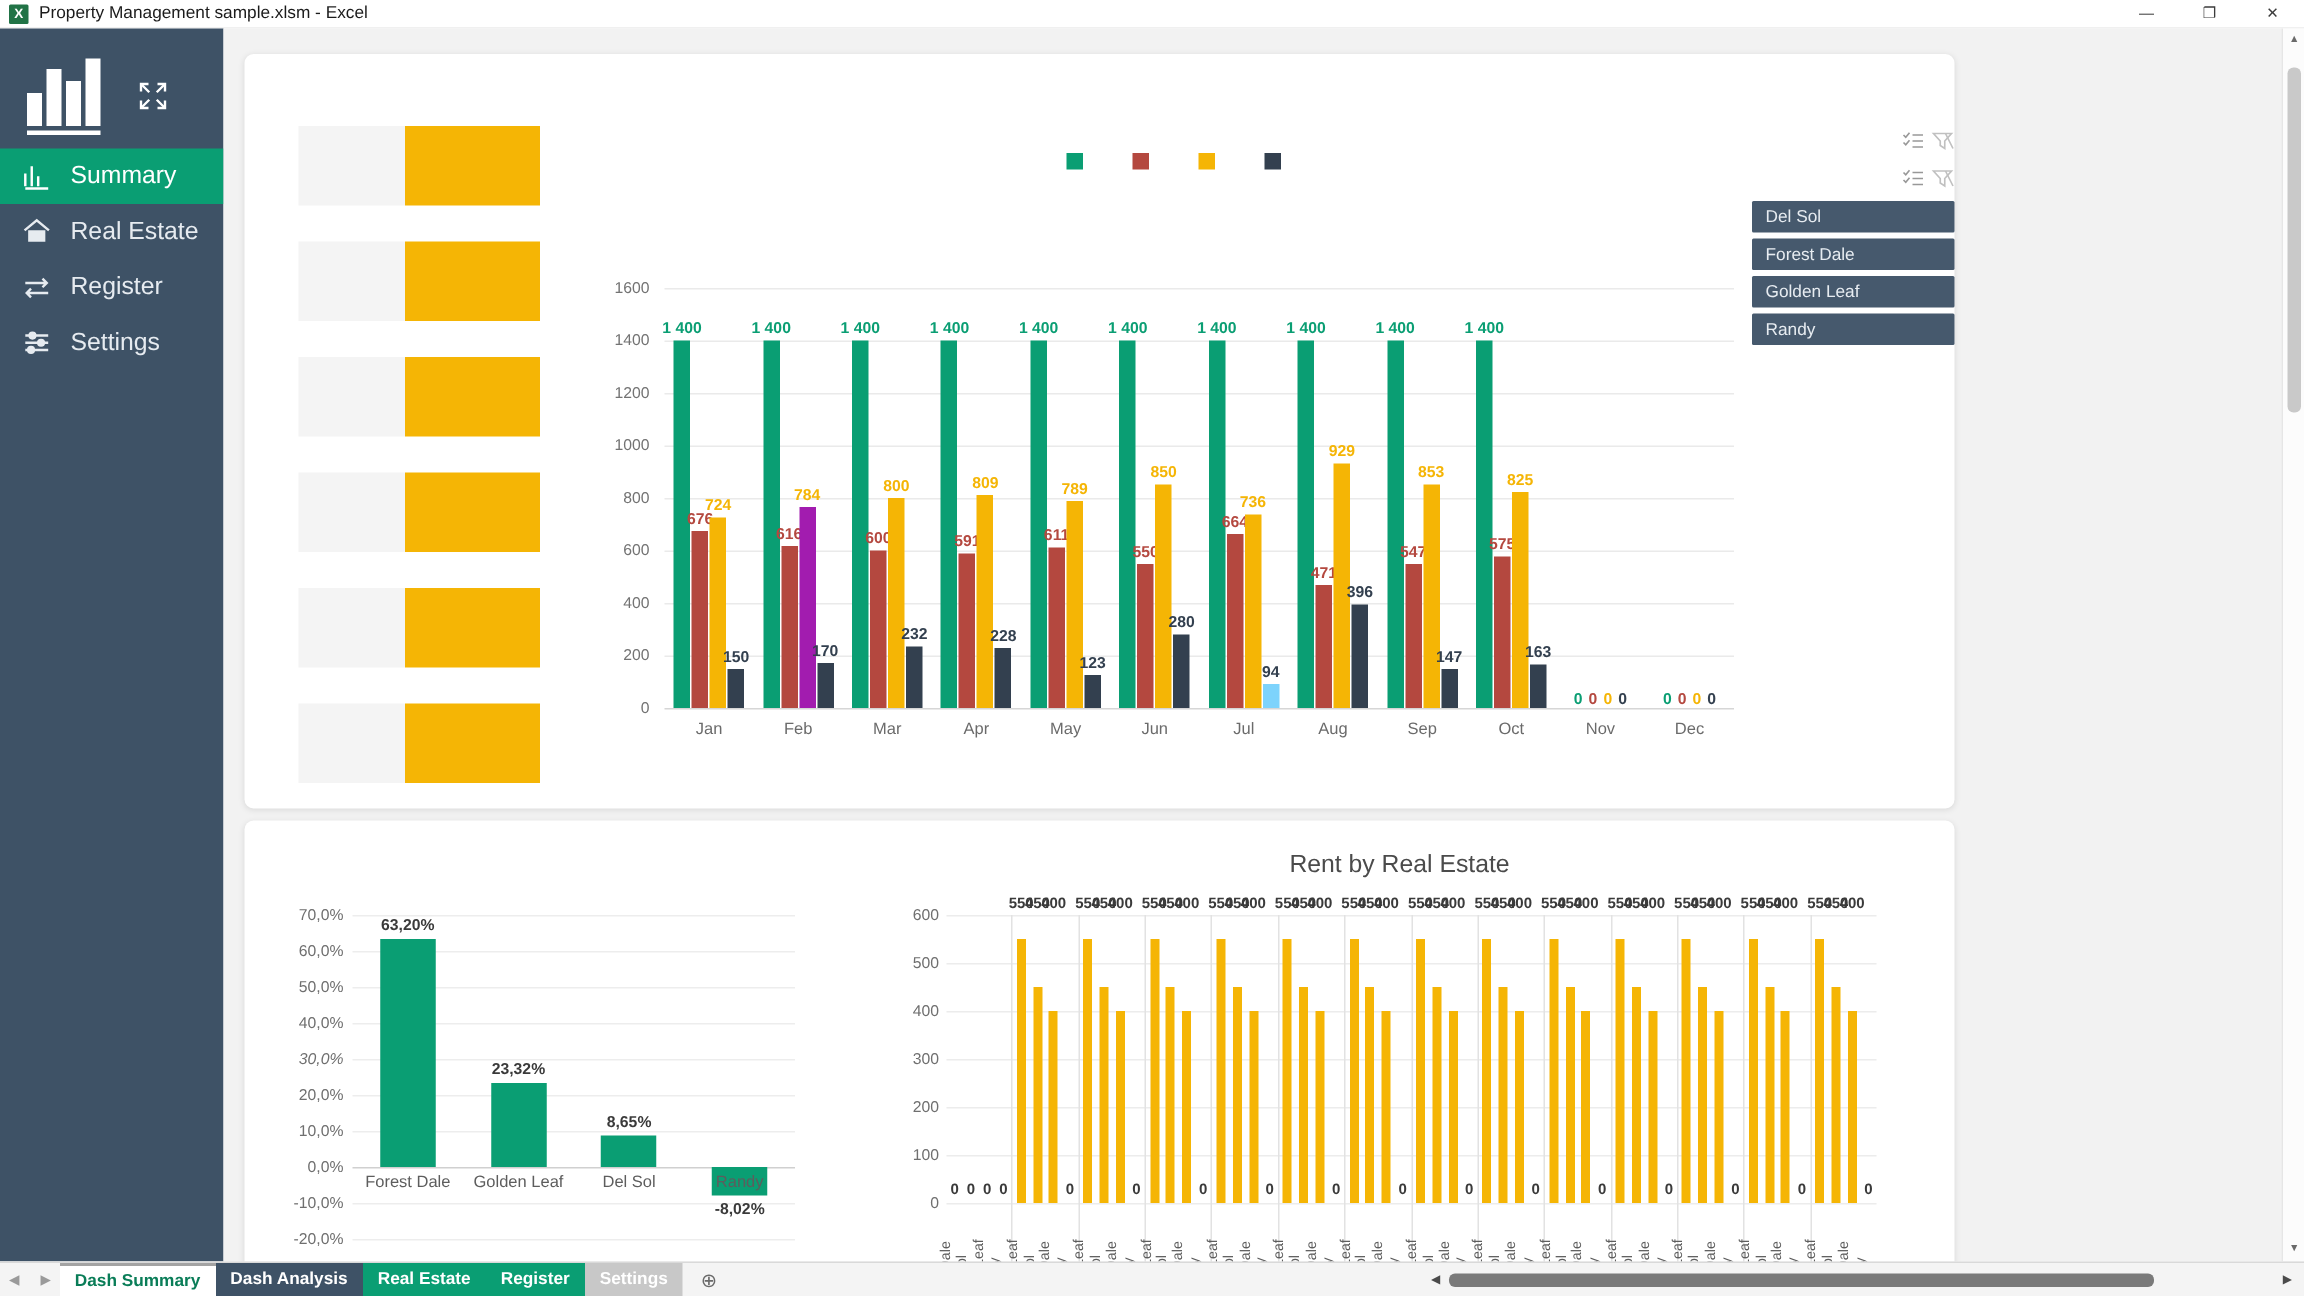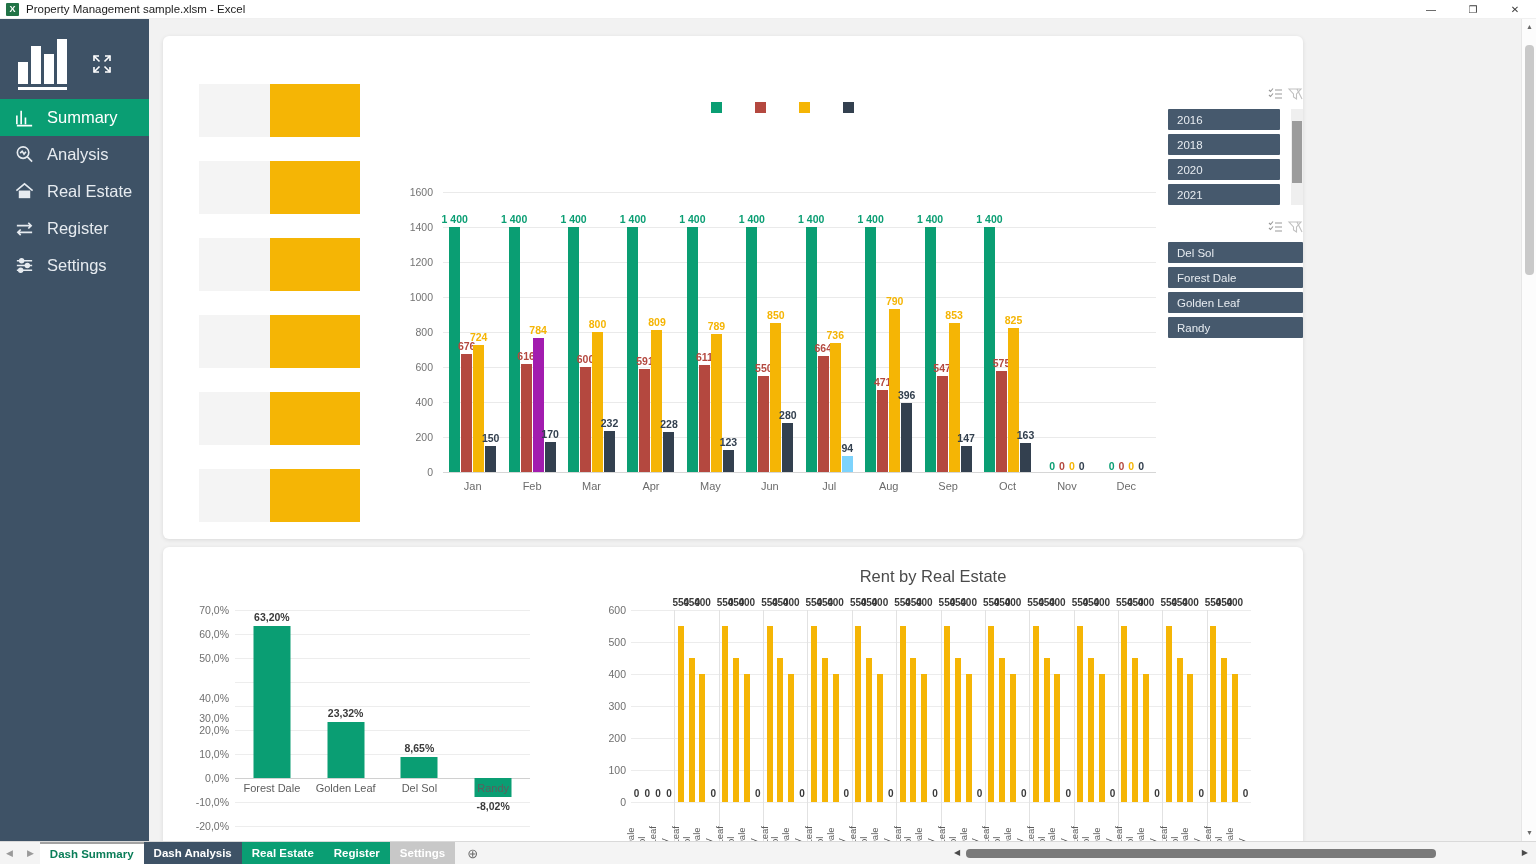--- a/index.html
+++ b/index.html
@@ -252,30 +252,20 @@
 
   <div class="nav-item active">
     <span class="nav-ico">
       <svg viewBox="0 0 22 22">
           <path d="M3 18 V9 M7.5 18 V4 M12 18 V11 M3 19.5 H19"></path>
         </svg>
     </span>
     <span>Summary</span>
   </div>
 
-  <div class="nav-item">
-    <span class="nav-ico">
-      <svg viewBox="0 0 22 22">
-          <circle cx="9.5" cy="9" r="6"></circle>
-          <path d="M14 13.5 L19 18.5"></path>
-          <path d="M6.5 9.5 L8.5 7.5 L10.5 10.5 L12.5 8"></path>
-        </svg>
-    </span>
-    <span>Analysis</span>
-  </div>
 
   <div class="nav-item">
     <span class="nav-ico">
       <svg viewBox="0 0 22 22">
           <path d="M2.5 10 L11 3 L19.5 10" fill="none"></path>
           <path d="M5 10 V18 H17 V10 Z" fill="currentColor" stroke="none"></path>
         </svg>
     </span>
     <span>Real Estate</span>
   </div>
@@ -476,21 +466,21 @@
               </div>
             </div>
             <div class="mgroup">
               <div class="bar" style="height: 245px; background: rgb(10, 158, 115);">
                 <span class="dl" style="color: rgb(10, 158, 115);">1 400</span>
               </div>
               <div class="bar" style="height: 82.425px; background: rgb(180, 72, 63);">
                 <span class="dl" style="color: rgb(180, 72, 63);">471</span>
               </div>
               <div class="bar" style="height: 162.575px; background: rgb(245, 181, 5);">
-                <span class="dl" style="color: rgb(245, 181, 5);">790</span>
+                <span class="dl" style="color: rgb(245, 181, 5);">929</span>
               </div>
               <div class="bar" style="height: 69.3px; background: rgb(51, 64, 79);">
                 <span class="dl" style="color: rgb(51, 64, 79);">396</span>
               </div>
             </div>
             <div class="mgroup">
               <div class="bar" style="height: 245px; background: rgb(10, 158, 115);">
                 <span class="dl" style="color: rgb(10, 158, 115);">1 400</span>
               </div>
               <div class="bar" style="height: 95.725px; background: rgb(180, 72, 63);">
@@ -557,29 +547,20 @@
           <span class="sl-ico"><svg viewBox="0 0 16 14">
               <path d="M1 3 L2.5 4.5 L5 1.5" stroke="#5a5a5a" fill="none" stroke-width="1.1"></path>
               <path d="M1 8 L2.5 9.5 L5 6.5" stroke="#5a5a5a" fill="none" stroke-width="1.1"></path>
               <path d="M7 3 H14 M7 7 H14 M7 11 H14" stroke="#5a5a5a" stroke-width="1.1"></path>
             </svg></span>
           <span class="sl-ico"><svg viewBox="0 0 16 14">
               <path d="M2 2 H14 L9.5 7 V12 L6.5 10 V7 Z" stroke="#9a9a9a" fill="none" stroke-width="1.1"></path>
               <path d="M10 2 L15 12" stroke="#9a9a9a" stroke-width="1.1"></path>
             </svg></span>
         </div>
-        <div class="slicer-box with-scroll" style="margin-bottom: 12px;">
-          <div class="slicer-item">2016</div>
-          <div class="slicer-item">2018</div>
-          <div class="slicer-item">2020</div>
-          <div class="slicer-item">2021</div>
-          <div class="sc-track">
-            <div class="sc-thumb"></div>
-          </div>
-        </div>
         <div class="slicer-head">
           <span class="sh-title"></span>
           <span class="sl-ico"><svg viewBox="0 0 16 14">
               <path d="M1 3 L2.5 4.5 L5 1.5" stroke="#5a5a5a" fill="none" stroke-width="1.1"></path>
               <path d="M1 8 L2.5 9.5 L5 6.5" stroke="#5a5a5a" fill="none" stroke-width="1.1"></path>
               <path d="M7 3 H14 M7 7 H14 M7 11 H14" stroke="#5a5a5a" stroke-width="1.1"></path>
             </svg></span>
           <span class="sl-ico"><svg viewBox="0 0 16 14">
               <path d="M2 2 H14 L9.5 7 V12 L6.5 10 V7 Z" stroke="#9a9a9a" fill="none" stroke-width="1.1"></path>
               <path d="M10 2 L15 12" stroke="#9a9a9a" stroke-width="1.1"></path>
@@ -597,23 +578,23 @@
   <div class="panel panel-bottom">
 
     <div class="roi">
       <div class="roi-plot">
           <div class="roi-ylab" style="top: 0px;">70,0%</div>
           <div style="position: absolute; left: 0px; width: 100%; height: 1px; background: rgb(237, 237, 237); top: 0px;"></div>
           <div class="roi-ylab" style="top: 24px;">60,0%</div>
           <div style="position: absolute; left: 0px; width: 100%; height: 1px; background: rgb(237, 237, 237); top: 24px;"></div>
           <div class="roi-ylab" style="top: 48px;">50,0%</div>
           <div style="position: absolute; left: 0px; width: 100%; height: 1px; background: rgb(237, 237, 237); top: 48px;"></div>
-          <div class="roi-ylab" style="top: 88px;">40,0%</div>
+          <div class="roi-ylab" style="top: 72px;">40,0%</div>
           <div style="position: absolute; left: 0px; width: 100%; height: 1px; background: rgb(237, 237, 237); top: 72px;"></div>
-          <div class="roi-ylab" style="top: 108px;">30,0%</div>
+          <div class="roi-ylab" style="top: 96px; font-style: italic;">30,0%</div>
           <div style="position: absolute; left: 0px; width: 100%; height: 1px; background: rgb(237, 237, 237); top: 96px;"></div>
           <div class="roi-ylab" style="top: 120px;">20,0%</div>
           <div style="position: absolute; left: 0px; width: 100%; height: 1px; background: rgb(237, 237, 237); top: 120px;"></div>
           <div class="roi-ylab" style="top: 144px;">10,0%</div>
           <div style="position: absolute; left: 0px; width: 100%; height: 1px; background: rgb(237, 237, 237); top: 144px;"></div>
           <div class="roi-ylab" style="top: 168px;">0,0%</div>
           <div style="position: absolute; left: 0px; width: 100%; height: 1px; background: rgb(208, 208, 208); top: 168px;"></div>
           <div class="roi-ylab" style="top: 192px;">-10,0%</div>
           <div style="position: absolute; left: 0px; width: 100%; height: 1px; background: rgb(237, 237, 237); top: 192px;"></div>
           <div class="roi-ylab" style="top: 216px;">-20,0%</div>

